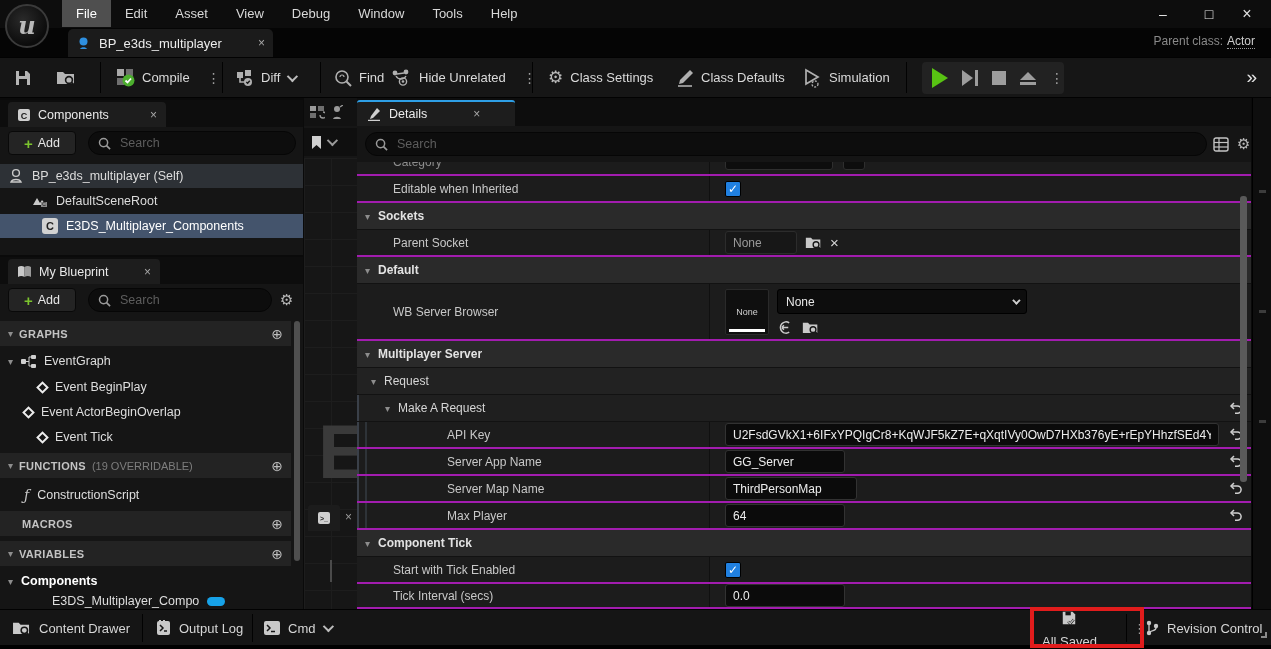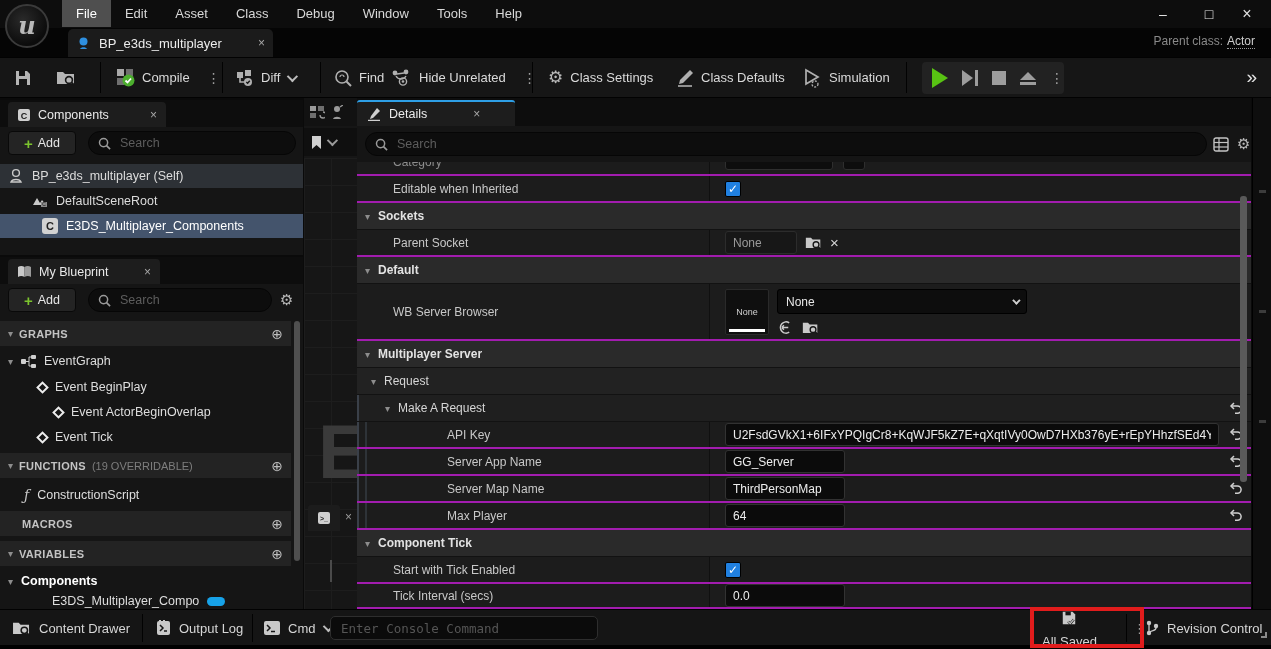--- a/index.html
+++ b/index.html
@@ -121,21 +121,21 @@
 
   svg{display:block;}
 </style>
 </head>
 <body>
 
 <div id="window">
 
   <div id="menubar">
     <div style="padding-left:62px;">
-      <span class="menu-item active">File</span><span class="menu-item">Edit</span><span class="menu-item">Asset</span><span class="menu-item">Class</span><span class="menu-item">Debug</span><span class="menu-item">Window</span><span class="menu-item">Tools</span><span class="menu-item">Help</span>
+      <span class="menu-item active">File</span><span class="menu-item">Edit</span><span class="menu-item">Asset</span><span class="menu-item">View</span><span class="menu-item">Debug</span><span class="menu-item">Window</span><span class="menu-item">Tools</span><span class="menu-item">Help</span>
     </div>
     <div class="winctl" style="left:1146px;">–</div>
     <div class="winctl" style="left:1192px;">□</div>
     <div class="winctl" style="left:1230px;font-size:16px;">×</div>
   </div>
   <div id="logo">
       <span class="u">u</span>
     </div>
 
   <div id="tabrow">
@@ -329,21 +329,21 @@
           <rect x="10" y="0" width="5" height="4" rx="1" fill="#d0d0d0"></rect>
           <rect x="10" y="9" width="5" height="4" rx="1" fill="#d0d0d0"></rect>
           <path d="M5 6.5h3V2h2M8 6.5V11h2" stroke="#d0d0d0" fill="none"></path>
         </svg>
       <span>EventGraph</span>
     </div>
     <div class="mrow" style="top:118px;padding-left:38px;">
       <span class="evt-diamond"></span>
       <span>Event BeginPlay</span>
     </div>
-    <div class="mrow" style="top:143px;padding-left:54px;">
+    <div class="mrow" style="top:143px;padding-left:24px;">
       <span class="evt-diamond"></span>
       <span>Event ActorBeginOverlap</span>
     </div>
     <div class="mrow" style="top:168px;padding-left:38px;">
       <span class="evt-diamond"></span>
       <span>Event Tick</span>
     </div>
     <div class="sechdr" style="top:196px;">
       <span class="arrow-dn">▾</span>
       <span class="t">FUNCTIONS</span>
@@ -564,21 +564,21 @@
         </div>
       </div>
 
       <div class="prow" style="top:314px;height:27px;">
         <span class="gbar" style="left:0;"></span>
           <span class="gbar" style="left:8px;background:#2e3338;"></span>
         <div class="plabel deep">
             <span>Server Map Name</span>
           </div>
         <div class="pval">
-          <input class="inp" style="width: 120px;" value="ThirdPersonMap">
+          <input class="inp" style="width: 132px;" value="ThirdPersonMap">
           <span class="resetw">
               <svg width="14" height="13" viewBox="0 0 14 13">
                 <path d="M5 1L2 4l3 3" stroke="#cfcfcf" fill="none" stroke-width="1.5"></path>
                 <path d="M2.5 4H8.5a3.6 3.6 0 0 1 0 7.2H6" stroke="#cfcfcf" fill="none" stroke-width="1.5"></path>
               </svg>
             </span>
         </div>
       </div>
 
       <div class="prow" style="top:341px;height:27px;">
@@ -653,21 +653,20 @@
     <div class="sb-div" style="left:252px;"></div>
     <div class="sb-item" style="left:264px;">
       <svg width="16" height="14" viewBox="0 0 16 14">
           <rect x="0" y="0" width="16" height="14" rx="2" fill="#c9c9c9"></rect>
           <path d="M3 4l3 3-3 3" stroke="#161616" stroke-width="1.5" fill="none"></path>
           <line x1="7" y1="10.5" x2="11" y2="10.5" stroke="#161616" stroke-width="1.5"></line>
         </svg>
       <span>Cmd</span>
       <span class="chev" style="border-color:#bdbdbd;"></span>
     </div>
-    <input id="console-input" type="text" placeholder="Enter Console Command" style="">
 
     <div class="sb-item" style="left:1042px;flex-direction:column;">
       <span style="position:relative;display:inline-block;">
         <svg width="16" height="16" viewBox="0 0 18 18">
             <path d="M2 2h11l3 3v11H2z" fill="#c9c9c9"></path>
             <rect x="5" y="2" width="6" height="4" fill="#151515"></rect>
             <path d="M8 13l2.4 2.4 4-4.8" stroke="#151515" stroke-width="2.6" fill="none"></path>
             <path d="M8 13l2.4 2.4 4-4.8" stroke="#c9c9c9" stroke-width="1.4" fill="none"></path>
           </svg>
       </span>

